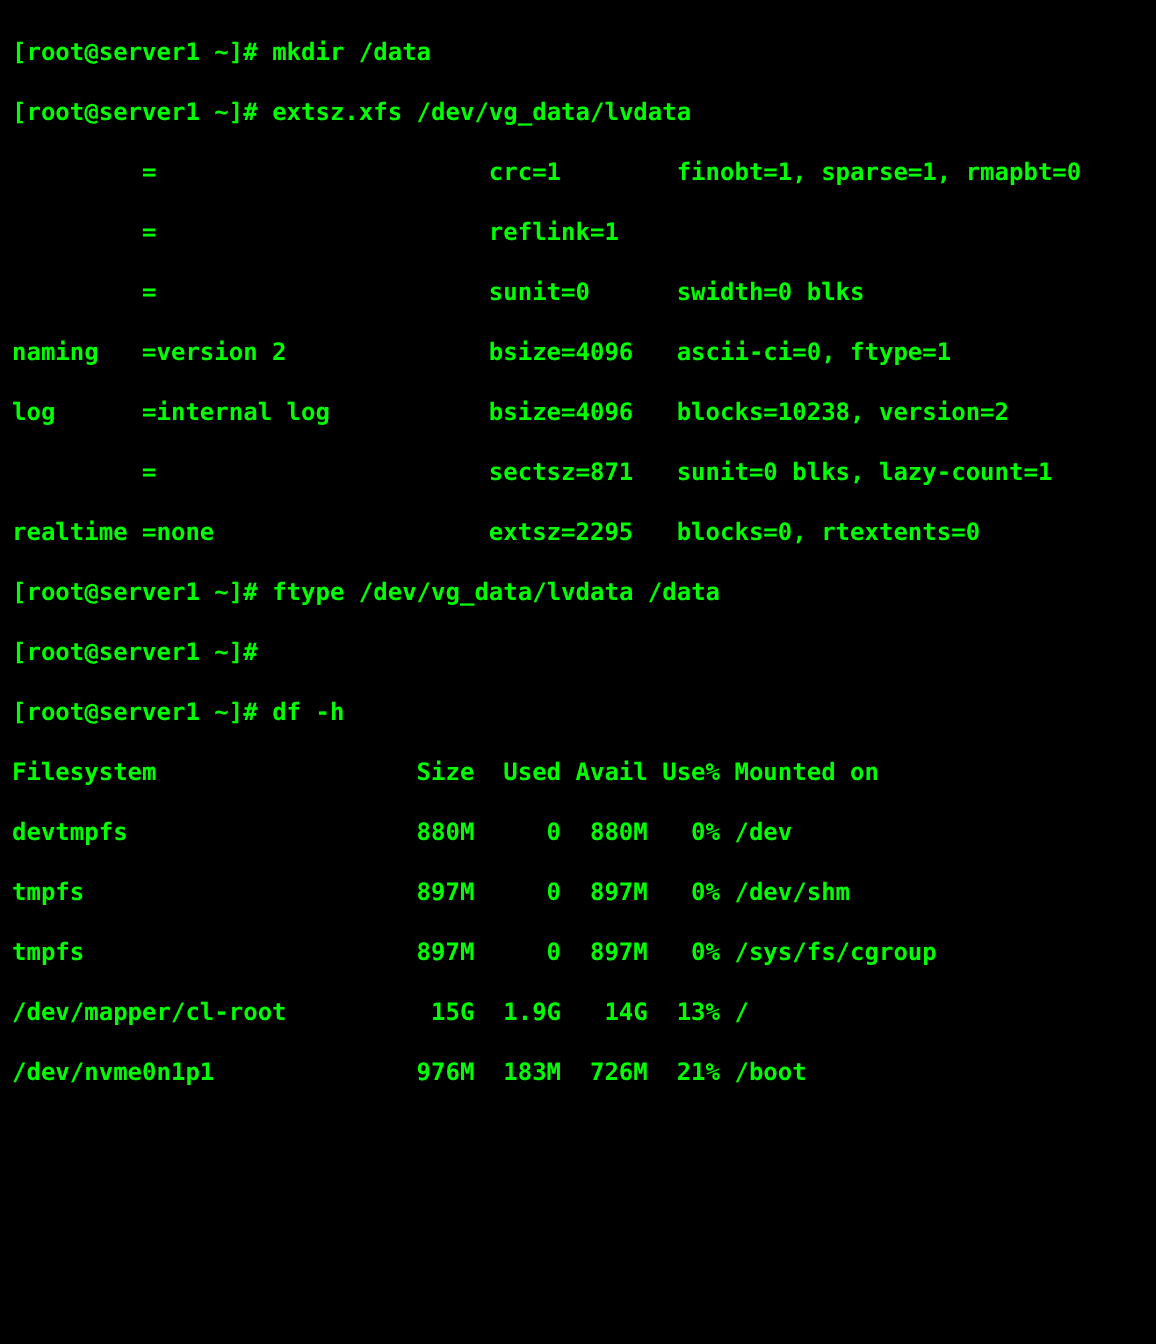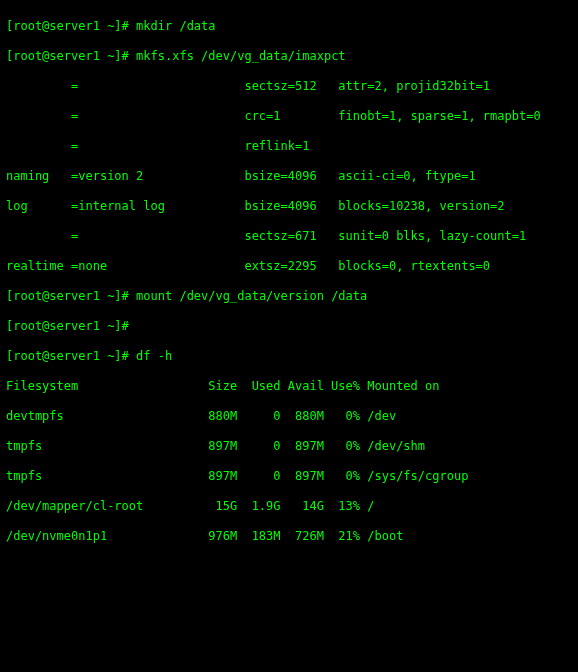--- a/index.html
+++ b/index.html
@@ -1,32 +1,32 @@
 <!DOCTYPE html>
 <html><head>
 <meta charset="utf-8">
 <style>
   html,body{margin:0;padding:0;background:#000;color:#0f0;font-family:Consolas,Monaco,monospace;font-size:12px;line-height:15px;}
   .term{padding:4px 6px;white-space:pre;}
-  .line{display:block;}
+  .line{display:block;font-weight:bold;}
 </style>
 </head>
 <body>
 
 <div class="term">
 <span class="line"><span>[root@server1 ~]#</span> <span>mkdir /data</span></span>
-<span class="line"><span>[root@server1 ~]#</span> <span>mkfs.xfs /dev/vg_data/imaxpct</span></span>
-<span class="line">         =                       sectsz=512   attr=2, projid32bit=1</span>
+<span class="line"><span>[root@server1 ~]#</span> <span>extsz.xfs /dev/vg_data/lvdata</span></span>
 <span class="line">         =                       crc=1        finobt=1, sparse=1, rmapbt=0</span>
 <span class="line">         =                       reflink=1</span>
+<span class="line">         =                       sunit=0      swidth=0 blks</span>
 <span class="line">naming   =version 2              bsize=4096   ascii-ci=0, ftype=1</span>
 <span class="line">log      =internal log           bsize=4096   blocks=10238, version=2</span>
-<span class="line">         =                       sectsz=671   sunit=0 blks, lazy-count=1</span>
+<span class="line">         =                       sectsz=871   sunit=0 blks, lazy-count=1</span>
 <span class="line">realtime =none                   extsz=2295   blocks=0, rtextents=0</span>
-<span class="line"><span>[root@server1 ~]#</span> <span>mount /dev/vg_data/version /data</span></span>
+<span class="line"><span>[root@server1 ~]#</span> <span>ftype /dev/vg_data/lvdata /data</span></span>
 <span class="line"><span>[root@server1 ~]#</span></span>
 <span class="line"><span>[root@server1 ~]#</span> <span>df -h</span></span>
 <span class="line">Filesystem                  Size  Used Avail Use% Mounted on</span>
 <span class="line">devtmpfs                    880M     0  880M   0% /dev</span>
 <span class="line">tmpfs                       897M     0  897M   0% /dev/shm</span>
 <span class="line">tmpfs                       897M     0  897M   0% /sys/fs/cgroup</span>
 <span class="line">/dev/mapper/cl-root          15G  1.9G   14G  13% /</span>
 <span class="line">/dev/nvme0n1p1              976M  183M  726M  21% /boot</span>
 
 

